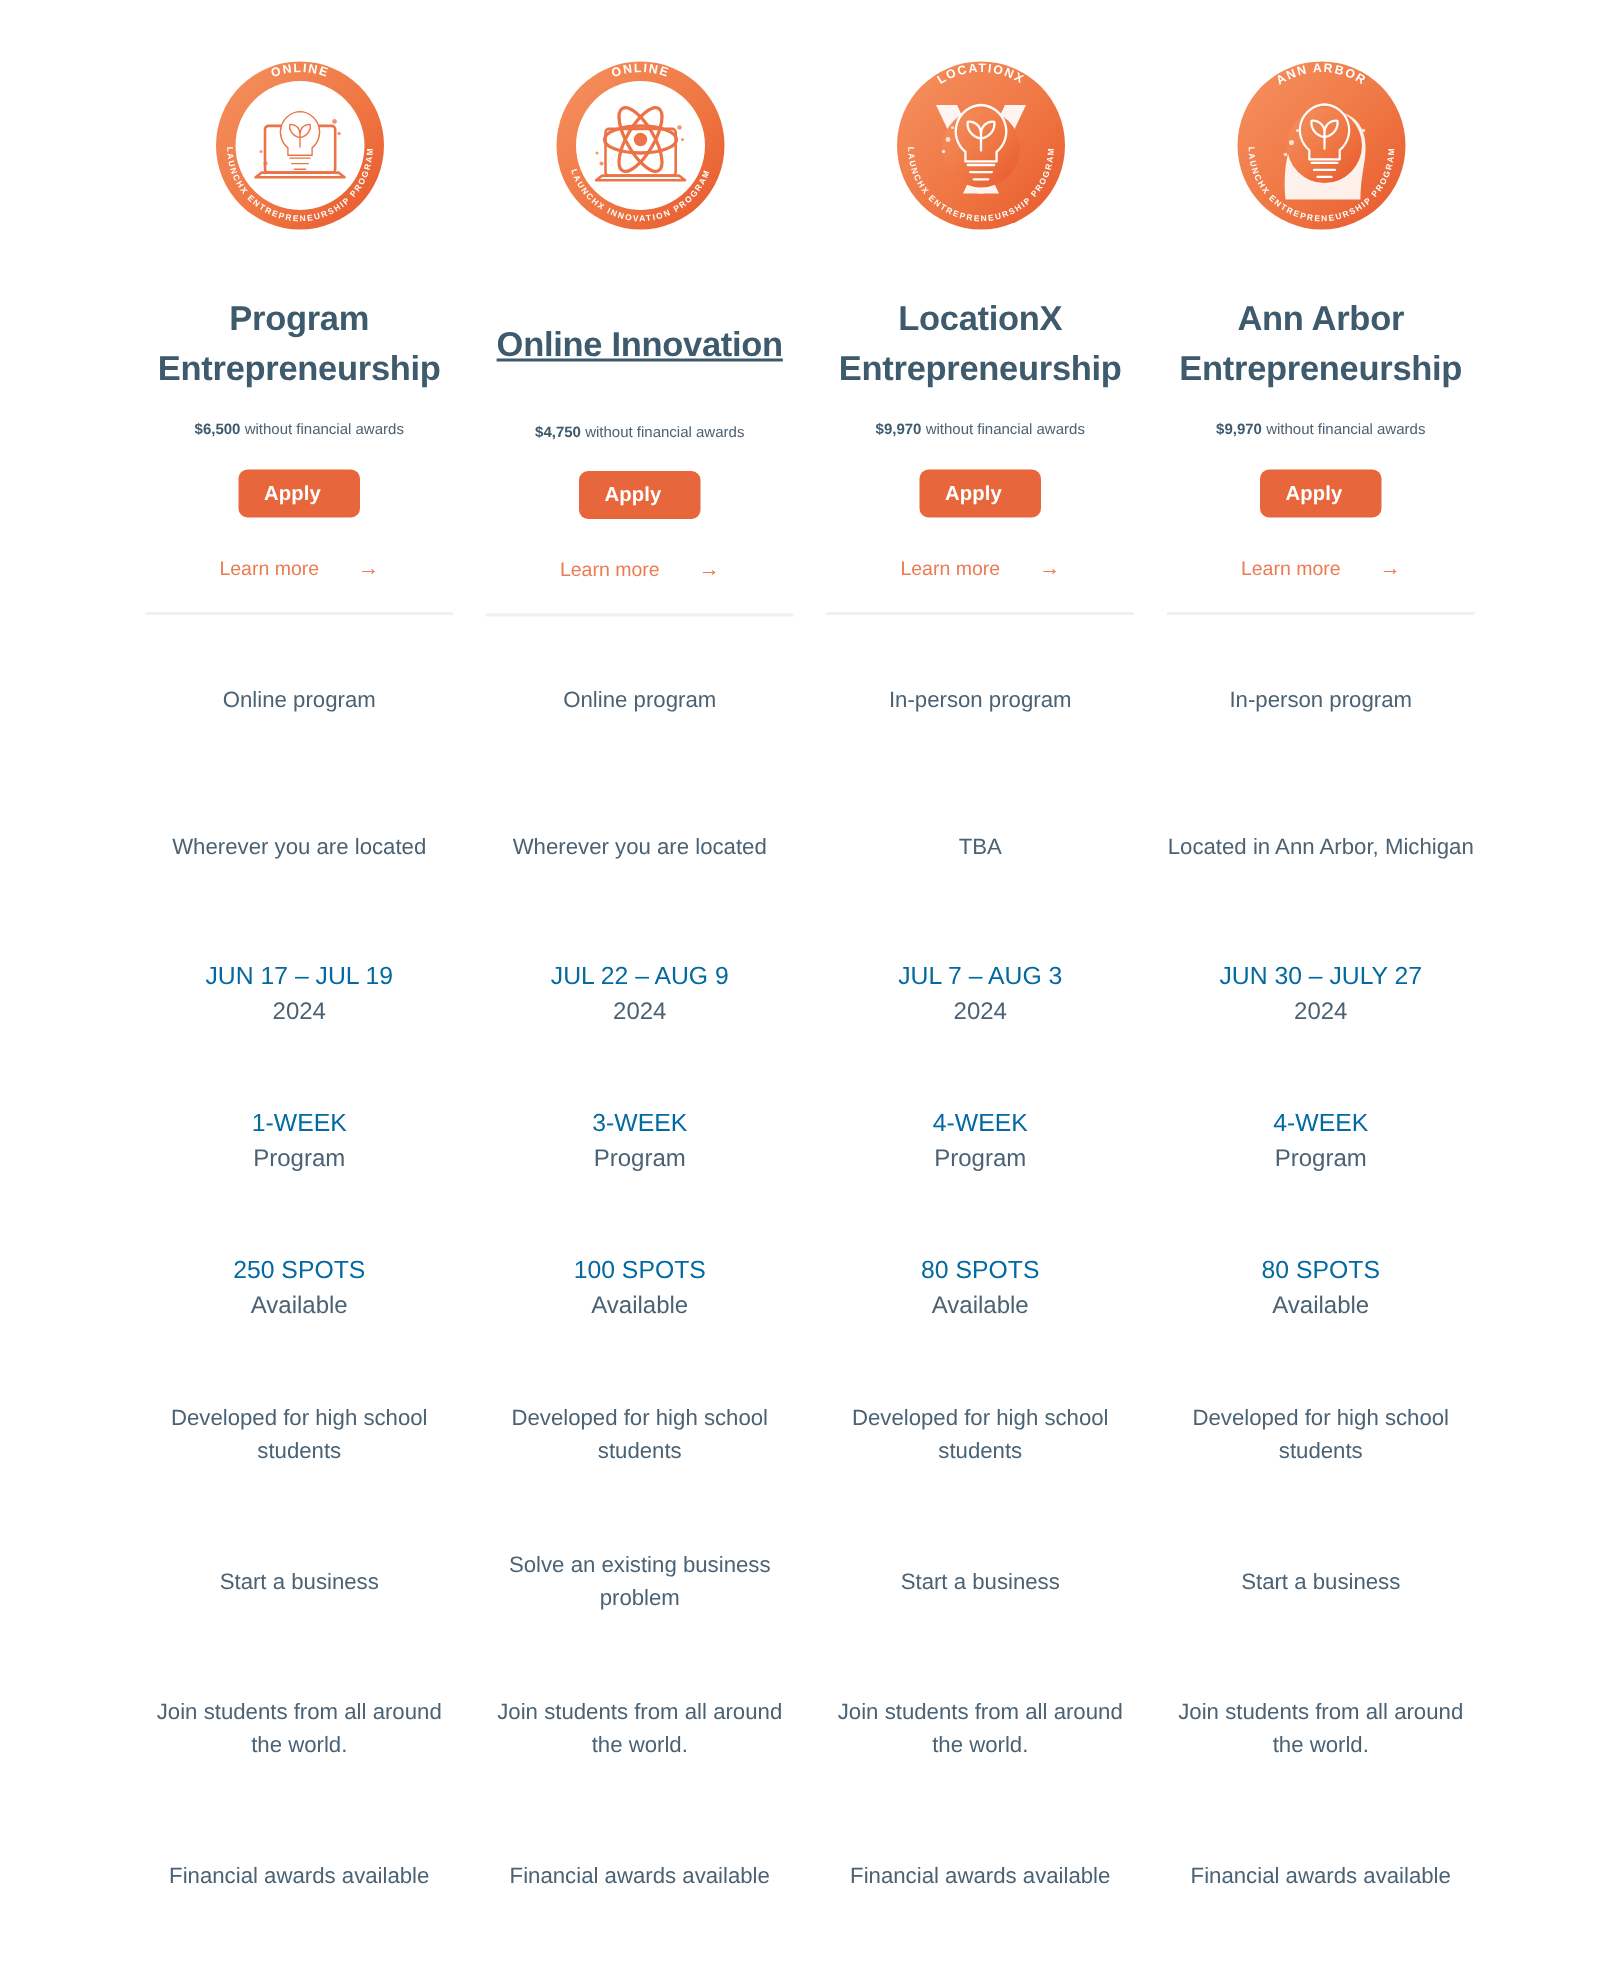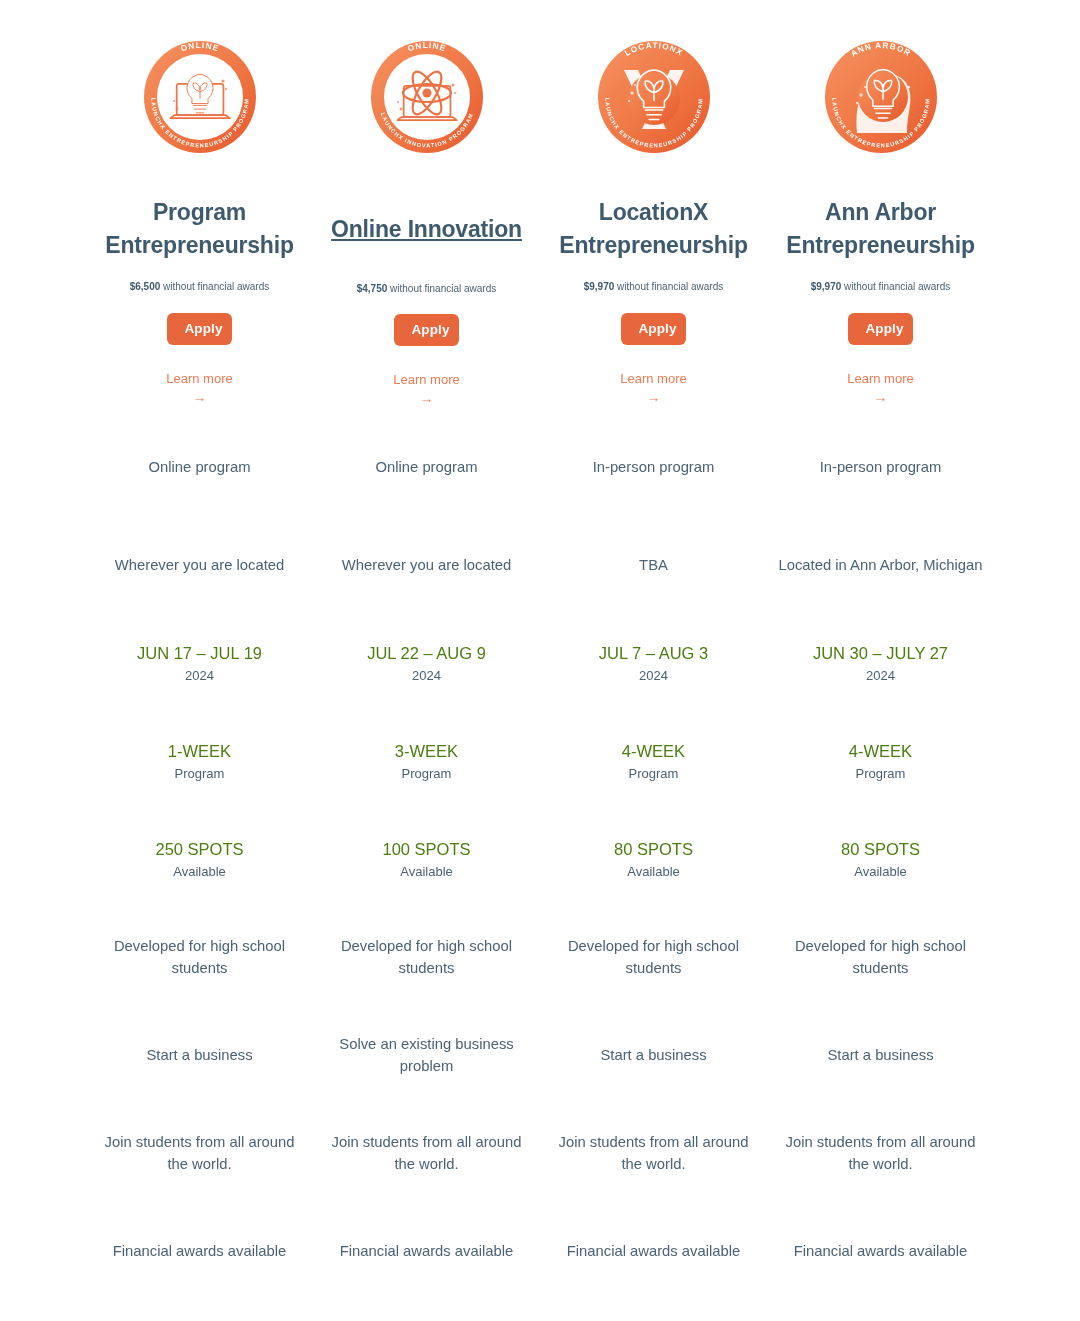--- a/index.html
+++ b/index.html
@@ -75,36 +75,35 @@
   .price-amount { font-weight: bold; color: #3e5a6d; }
 
   .apply-button {
     margin-top: 18px;
     background: #e8663c;
     color: #ffffff;
     font-size: 13.5px;
     font-weight: bold;
     border: none;
     border-radius: 6px;
-    padding: 8px 9px 9px 17px;
+    padding: 8px 26px 9px 17px;
     cursor: pointer;
     font-family: "Liberation Sans", sans-serif;
     letter-spacing: 0.1px;
   }
 
   .learn-more {
     margin-top: 26px;
     color: #ed7a50;
     font-size: 13px;
     text-decoration: none;
     display: inline-flex;
     align-items: center;
-    gap: 4px;
+    gap: 26px;
     cursor: pointer;
-    flex-direction: column;
   }
   .learn-more-arrow {
     font-size: 14px;
     line-height: 1;
     display: inline-block;
   }
 
   .divider {
     width: 205px;
     height: 2px;
@@ -128,24 +127,24 @@
     text-align: center;
     font-size: 14.8px;
     line-height: 1.52;
     color: #4b6274;
   }
   .feature-cell .cell-inner { width: 100%; }
   .feature-strong {
     font-size: 16.5px;
     display: block;
     line-height: 1.5;
-    color: #4d7c0f;
+    color: #0369a1;
   }
   .feature-sub {
-    font-size: 13px;
+    font-size: 16px;
     display: block;
     line-height: 1.5;
     color: #4b6274;
   }
 </style>
 </head>
 <body>
 
 <div class="comparison-grid" id="grid">
     <div class="program-column">

